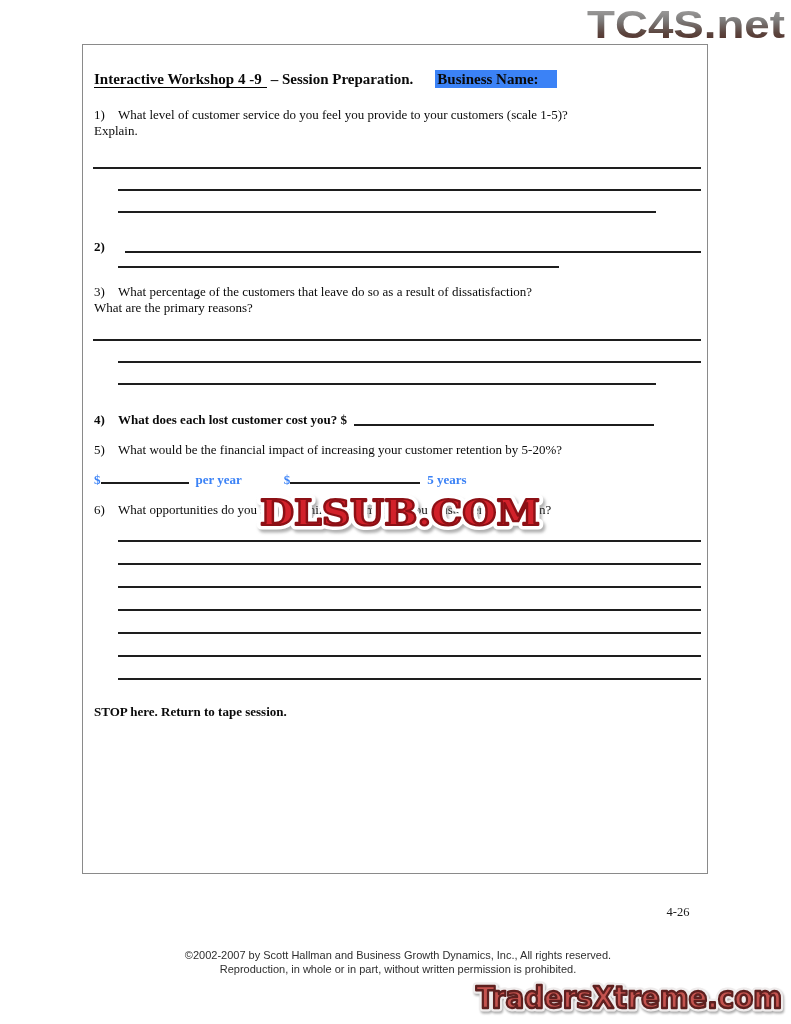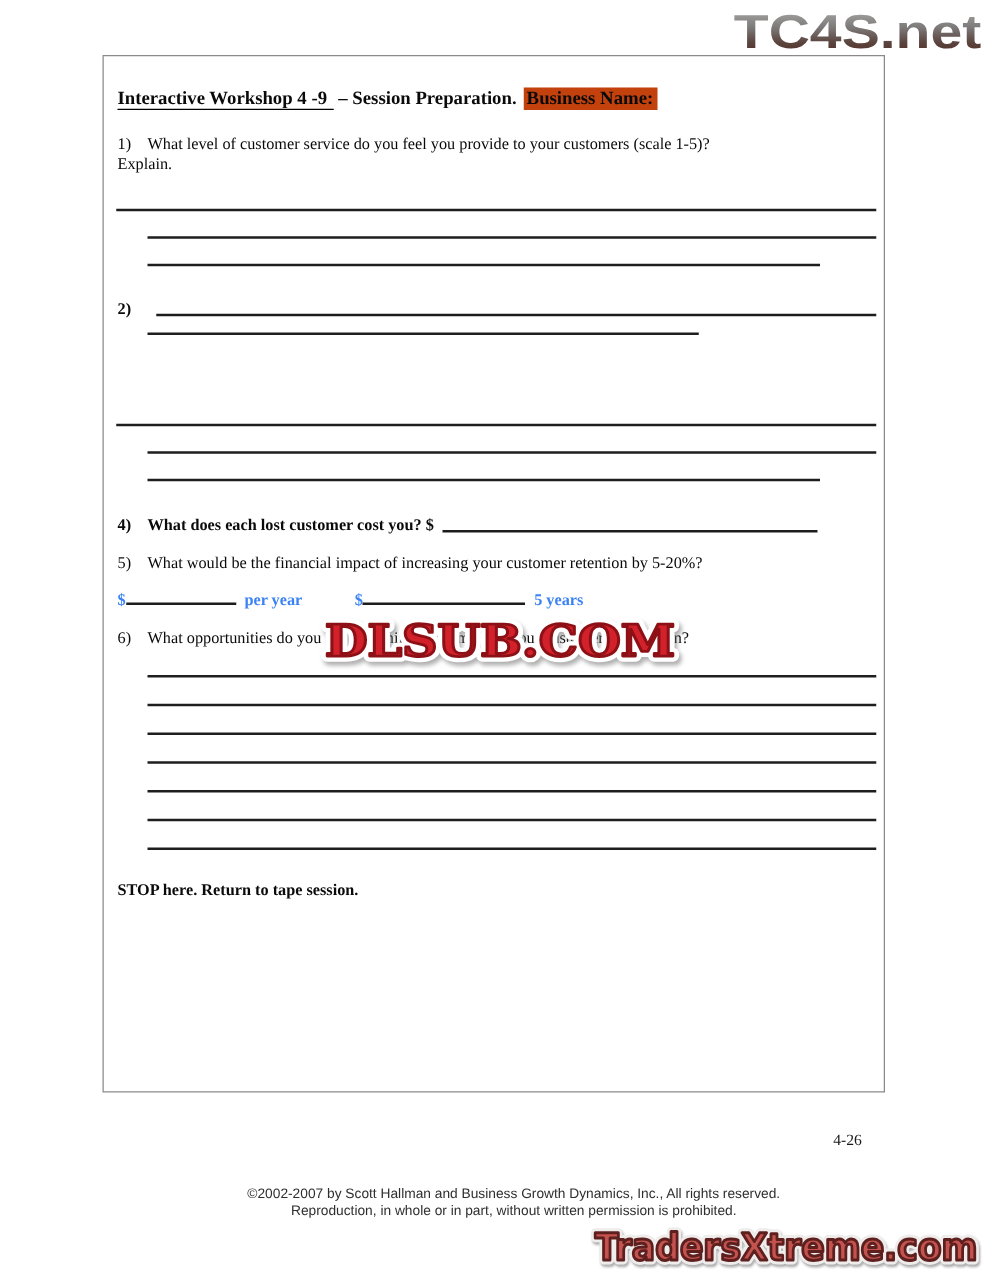--- a/index.html
+++ b/index.html
@@ -10,21 +10,21 @@
   
   .page{
     position:absolute;left:82px;top:44px;width:624px;height:828px;
     border:1px solid #8a8a8a;background:#ffffff;
   }
   .page *{position:absolute;}
   
   .title{left:11px;top:26px;font-size:15px;font-weight:bold;color:#0a0a0a;white-space:nowrap;}
   .title .t-underline{position:static;border-bottom:1.6px solid #000;padding-right:5px;}
   .title .t-rest{position:static;margin-left:4px;}
-  .title .hl{position:static;background:#c2410c;margin-left:6px;padding:1px 3px 1px 2px;}
+  .title .hl{position:static;background:#3b82f6;margin-left:22px;padding:1px 18px 1px 2px;}
   
   .q{font-size:13px;font-weight:normal;color:#0a0a0a;line-height:15.5px;white-space:nowrap;}
   .qnum{position:static;display:inline-block;width:24px;}
   .qtext{position:static;}
   .qline2{position:static;display:block;}
   .qrow{display:flex;align-items:flex-end;font-size:13px;font-weight:bold;color:#0a0a0a;white-space:nowrap;}
   .fill{position:static;flex:1;border-bottom:2px solid #1c1c1c;margin:0 0 2px 7px;}
   
   .aline{border-top:2px solid #1e1e1e;height:0;}
   
@@ -34,21 +34,21 @@
   .u1{width:88px;}
   .u2{width:130px;}
   .lbl1{margin-left:7px;}
   .d2{margin-left:42px;}
   .lbl2{margin-left:7px;}
   
   .stop{left:11px;top:659px;font-size:13px;font-weight:bold;color:#0a0a0a;}
   
   .pagenum{position:absolute;left:640px;top:905px;width:76px;text-align:center;
     font-size:12.5px;color:#1a1a1a;font-family:"Liberation Serif",serif;}
-  .copyright{position:absolute;left:111px;top:948px;width:600px;text-align:center;
+  .copyright{position:absolute;left:98px;top:948px;width:600px;text-align:center;
     font-family:"Liberation Sans",sans-serif;font-size:11px;line-height:14px;color:#2e2e2e;}
   
   .tc4s{position:absolute;left:585px;top:4px;width:202px;height:42px;}
   .dlsub{position:absolute;left:254px;top:487px;width:292px;height:50px;
     filter:drop-shadow(2px 3px 1.5px rgba(110,110,110,0.55));}
   .traders{position:absolute;left:470px;top:976px;width:318px;height:44px;
     filter:drop-shadow(1.5px 2px 1px rgba(70,70,70,0.45));}
 </style>
 </head>
 <body>
@@ -78,20 +78,24 @@
   <div class="aline" style="left:10px;top:122px;width:608px;"></div>
   <div class="aline" style="left:35px;top:144px;width:583px;"></div>
   <div class="aline" style="left:35px;top:166px;width:538px;"></div>
 
   <div class="qrow" style="left:11px;top:194px;width:607px;">
     <span class="qnum">2)</span>
     <div class="fill"></div>
   </div>
   <div class="aline" style="left:35px;top:221px;width:441px;"></div>
 
+  <div class="q" style="left:11px;top:239px;">
+    <span class="qnum">3)</span><span class="qtext">What percentage of the customers that leave do so as a result of dissatisfaction?</span>
+    <span class="qline2">What are the primary reasons?</span>
+  </div>
   <div class="aline" style="left:10px;top:294px;width:608px;"></div>
   <div class="aline" style="left:35px;top:316px;width:583px;"></div>
   <div class="aline" style="left:35px;top:338px;width:538px;"></div>
 
   <div class="qrow" style="left:11px;top:367px;width:607px;">
     <span class="qnum">4)</span>
       <span class="qtext">What does each lost customer cost you? $</span>
     <div class="fill" style="margin-right:47px;"></div>
   </div>
 

